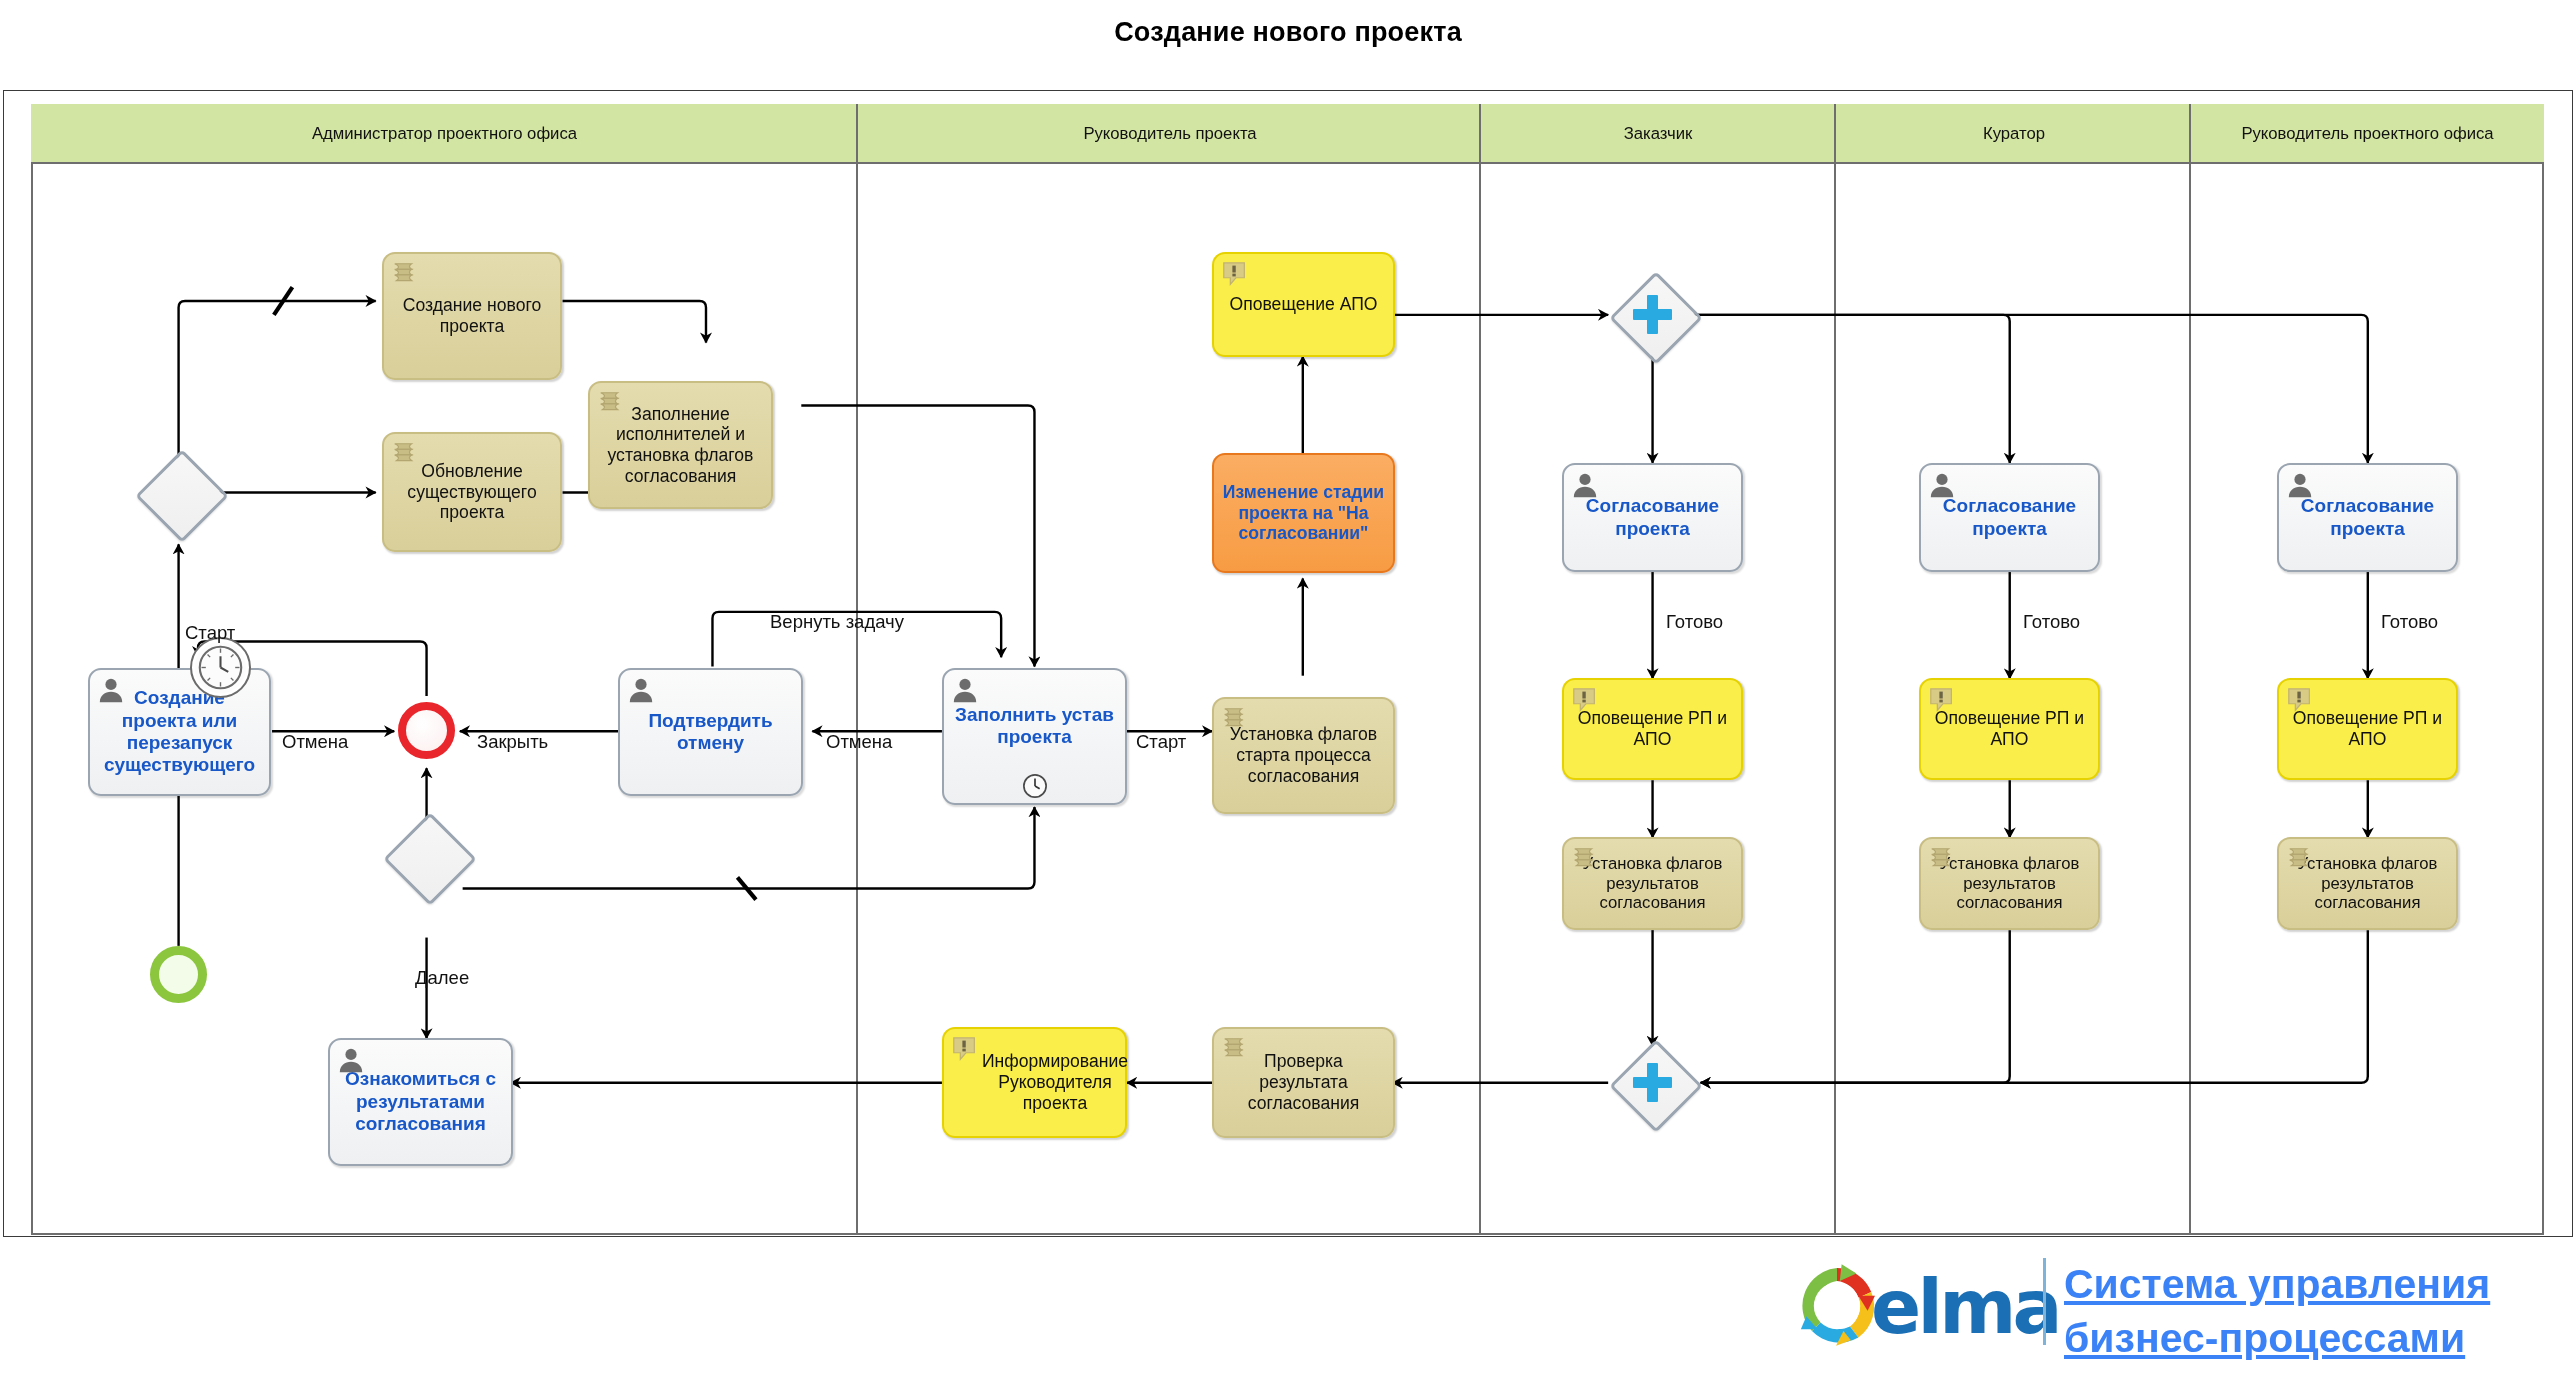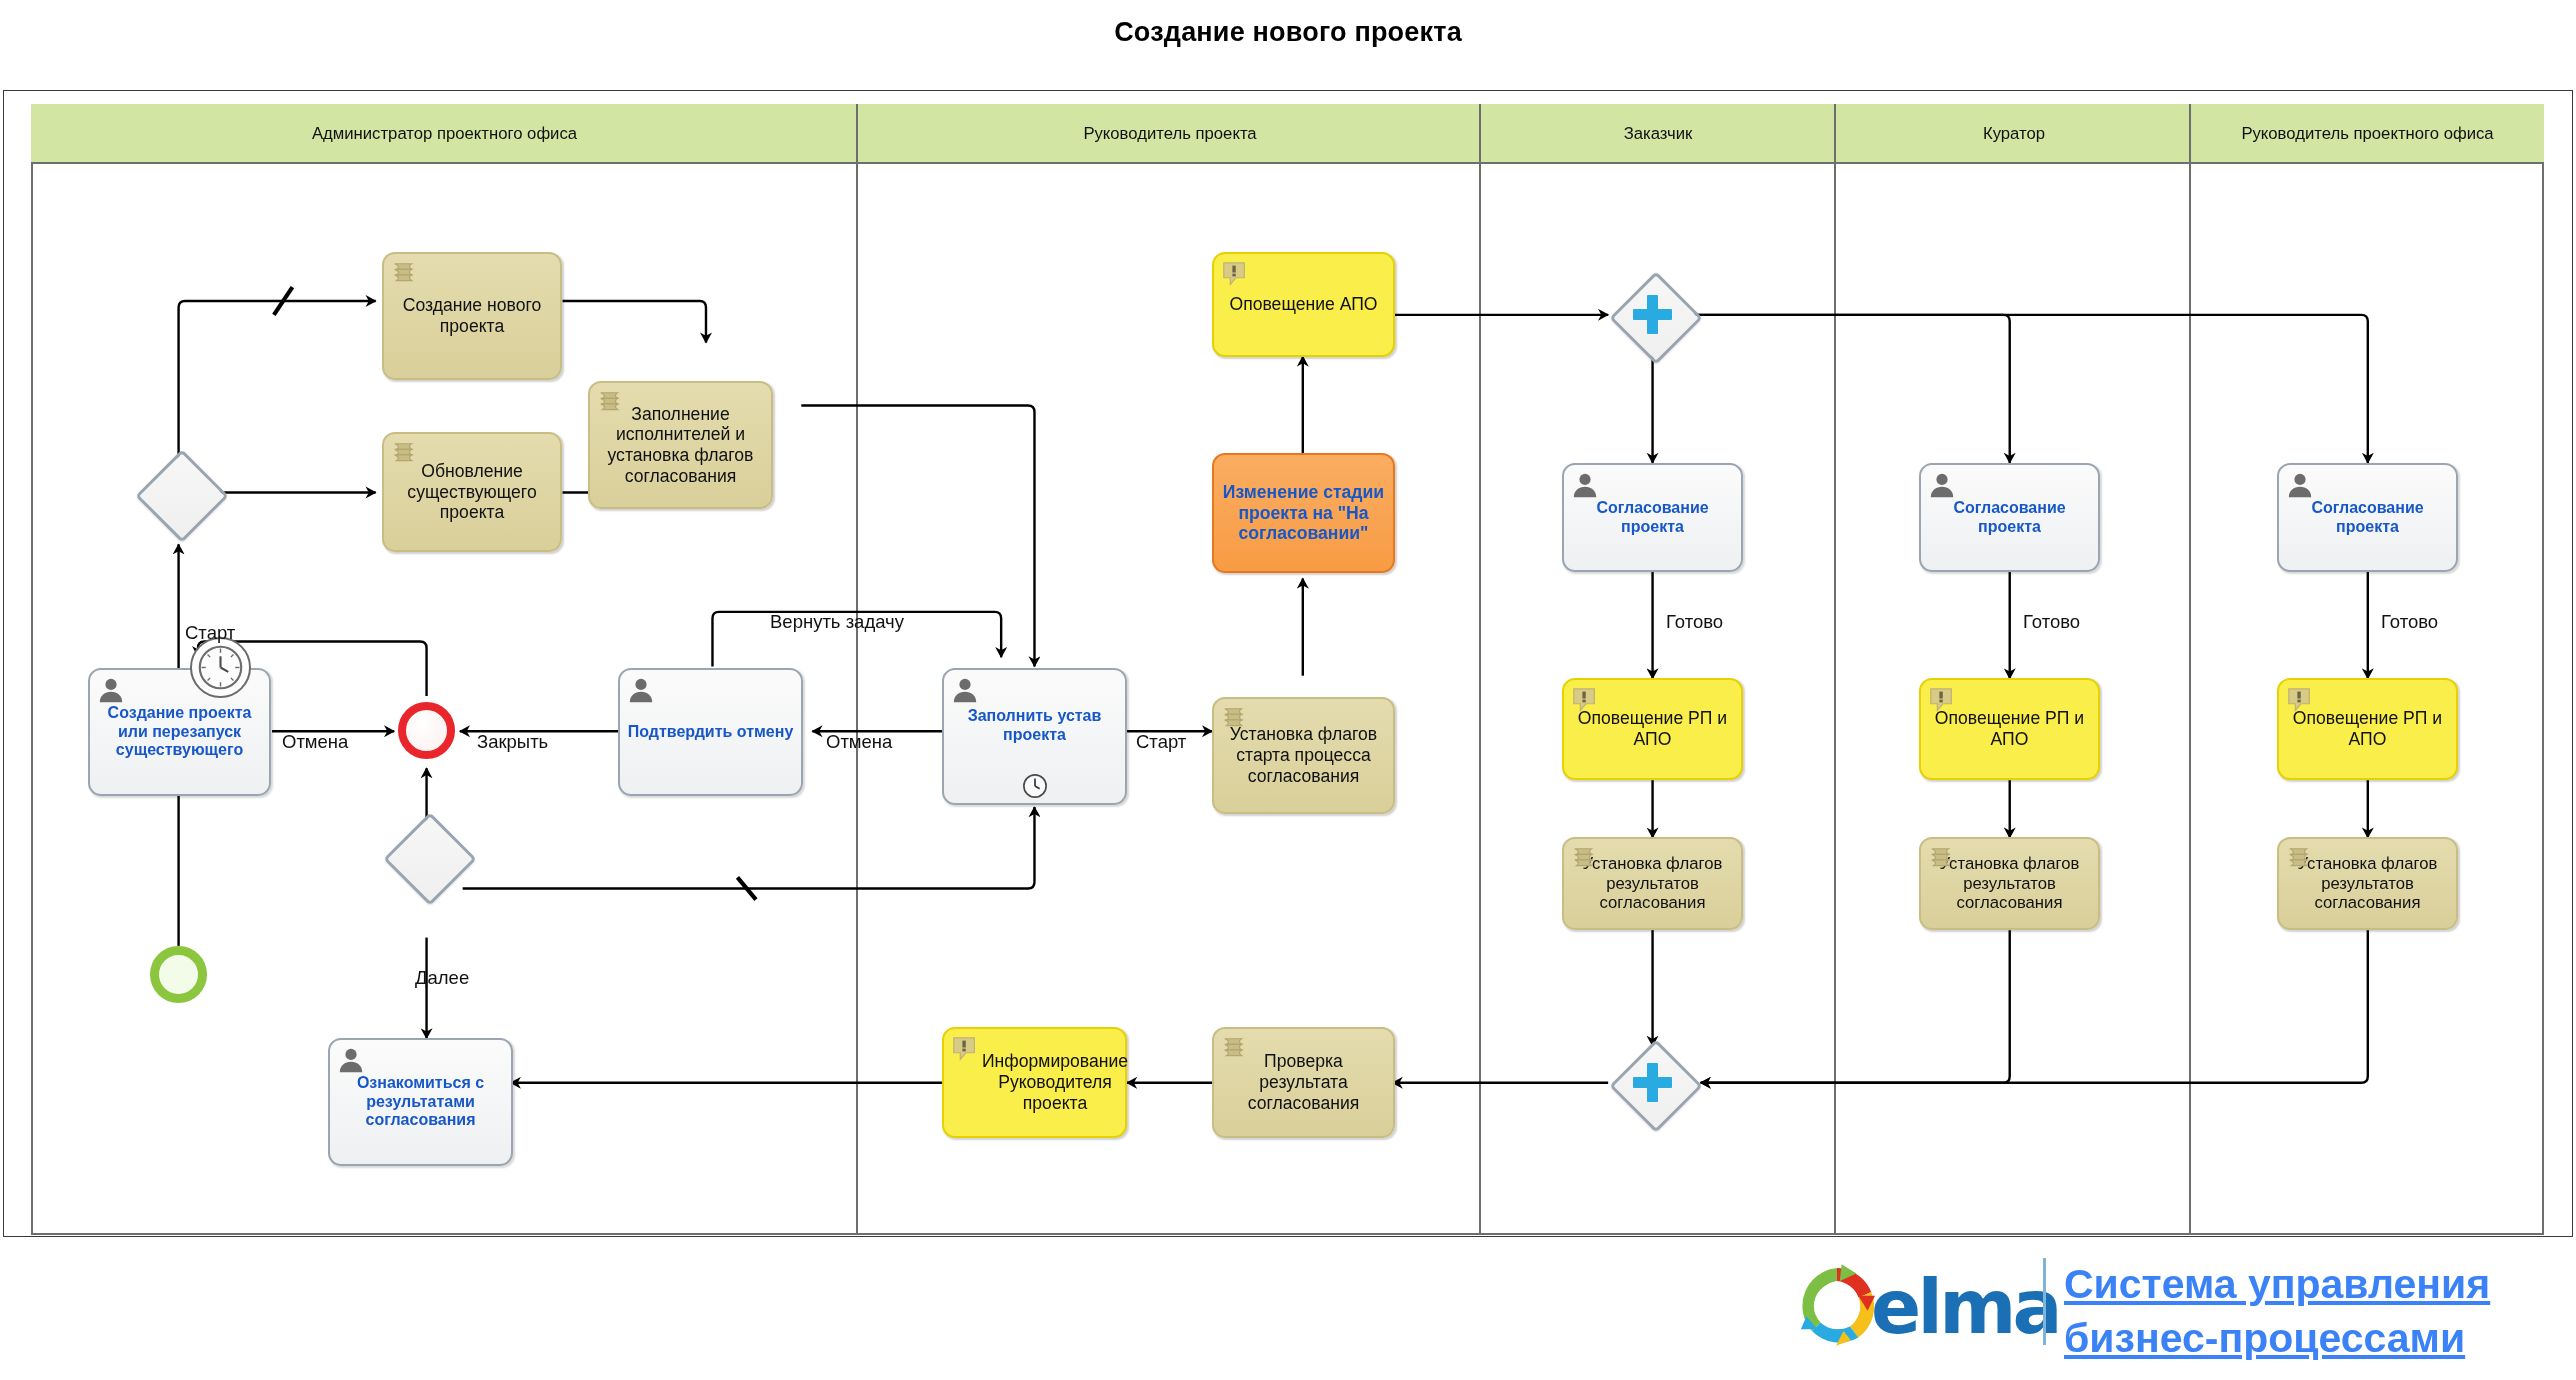--- a/index.html
+++ b/index.html
@@ -41,21 +41,21 @@
 
   
   .task-script{
     background:linear-gradient(180deg,#e4dcae 0%,#d9cf9a 100%);
     border:2.8px solid #c8bd83;color:#111;font-size:17.6px;
     box-shadow:1.9px 1.9px 1.9px rgba(0,0,0,.18);
   }
   
   .task-user{
     background:linear-gradient(180deg,#fbfbfb 0%,#eef0f2 100%);
-    border:2.8px solid #9aa5b1;color:#1757c8;font-size:16px;font-weight:bold;
+    border:2.8px solid #9aa5b1;color:#1757c8;font-size:19px;font-weight:bold;
     box-shadow:1.9px 1.9px 1.9px rgba(0,0,0,.15);
   }
   
   .task-notify{
     background:#faee4a;border:2.8px solid #e6d200;color:#111;font-size:17.6px;
     box-shadow:1.9px 1.9px 1.9px rgba(0,0,0,.18);
     justify-content:center;
   }
   
   .task-orange{

